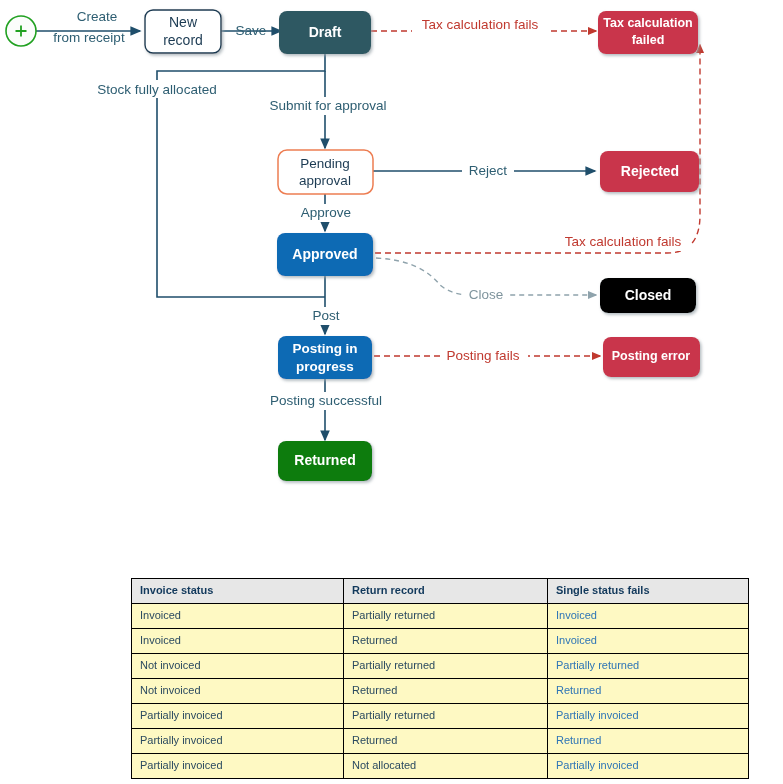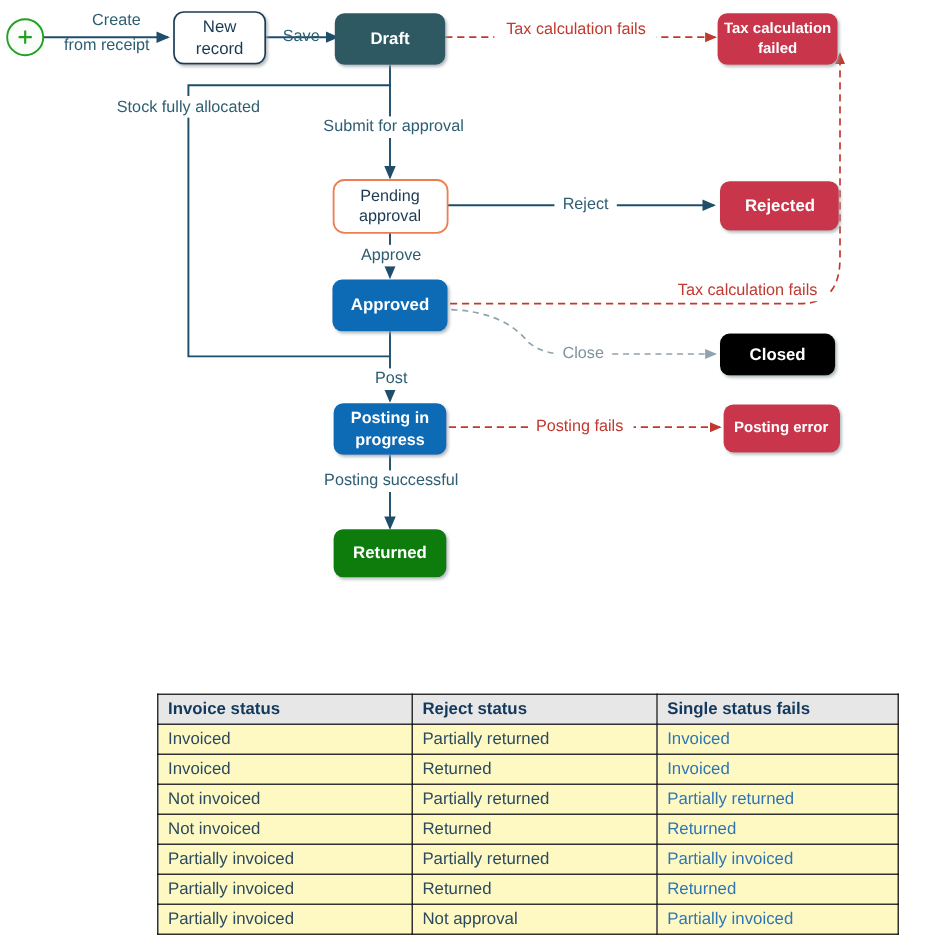--- a/index.html
+++ b/index.html
@@ -57,21 +57,21 @@
     table-layout: fixed;
     font-family: "Liberation Sans", sans-serif;
   }
   table.status-table col.c1 { width: 212px; }
   table.status-table col.c2 { width: 204px; }
   table.status-table col.c3 { width: 201px; }
   table.status-table th,
   table.status-table td {
     border: 1px solid #000000;
     padding: 3px 3px 4px 8px;
-    font-size: 14px;
+    font-size: 11px;
     text-align: left;
     height: 17px;
     line-height: 17px;
     white-space: nowrap;
     overflow: hidden;
   }
   table.status-table th {
     background: #e7e7e7;
     color: #12395c;
     font-weight: bold;
@@ -241,21 +241,21 @@
   <div id="status-table-wrap">
     <table class="status-table">
       <colgroup>
           <col class="c1">
           <col class="c2">
           <col class="c3">
         </colgroup>
       <thead>
         <tr>
           <th>Invoice status</th>
-          <th>Reject status</th>
+          <th>Return record</th>
           <th>Single status fails</th>
         </tr>
       </thead>
       <tbody>
         <tr>
           <td>Invoiced</td>
           <td>Partially returned</td>
           <td class="result">Invoiced</td>
         </tr>
         <tr>
@@ -278,20 +278,20 @@
           <td>Partially returned</td>
           <td class="result">Partially invoiced</td>
         </tr>
         <tr>
           <td>Partially invoiced</td>
           <td>Returned</td>
           <td class="result">Returned</td>
         </tr>
         <tr>
           <td>Partially invoiced</td>
-          <td>Not approval</td>
+          <td>Not allocated</td>
           <td class="result">Partially invoiced</td>
         </tr>
       </tbody>
     </table>
   </div>
 
 </div>
 
 </body></html>

